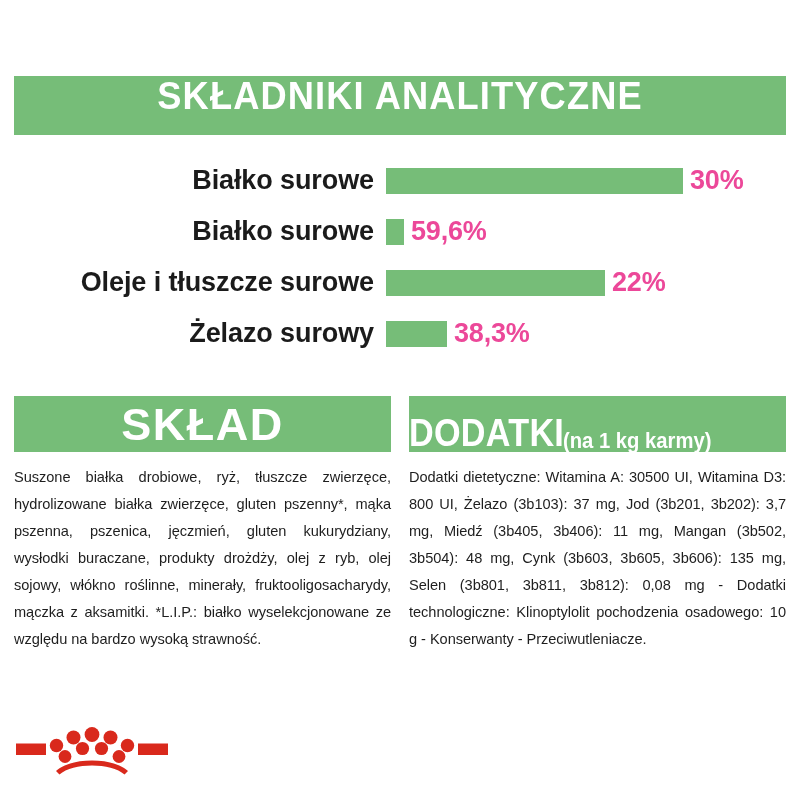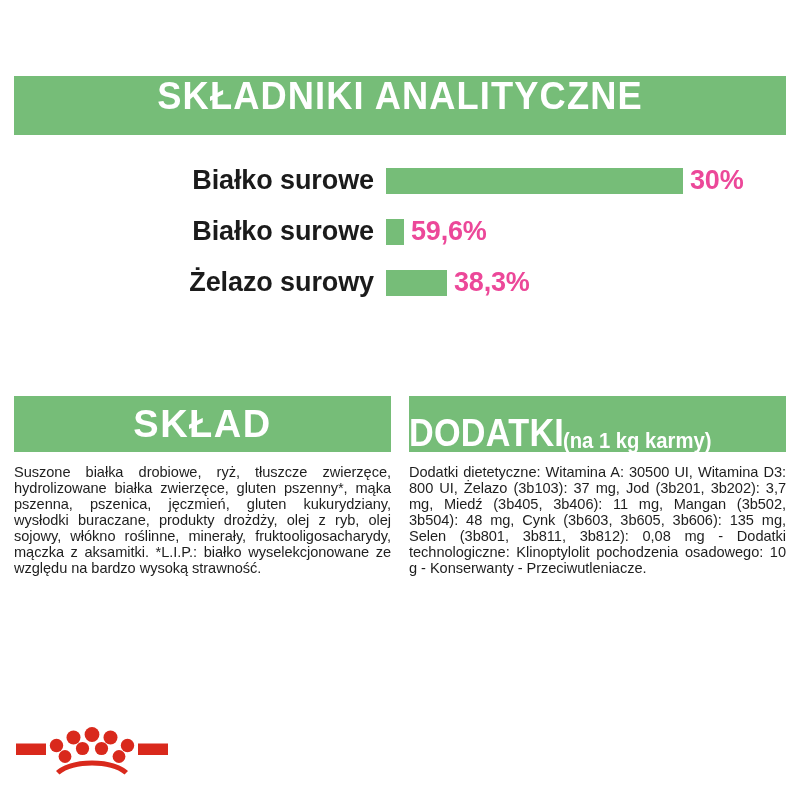--- a/index.html
+++ b/index.html
@@ -102,21 +102,21 @@
   .panel-header.left-head {
     justify-content: center;
   }
   .panel-header.right-head {
     justify-content: flex-start;
     padding-left: 0;
     align-items: flex-end;
   }
   .panel-title-sklad {
     color: #ffffff;
-    font-size: 38px;
+    font-size: 45px;
     font-weight: 700;
     letter-spacing: 1.5px;
     line-height: 1;
   }
   .panel-title-dodatki {
     color: #ffffff;
     font-size: 38px;
     font-weight: 700;
     letter-spacing: 0.3px;
     transform: scaleX(0.9);
@@ -130,21 +130,21 @@
     font-weight: 700;
     transform: scaleX(0.92);
     transform-origin: left center;
     display: inline-block;
     margin-left: -18px;
     line-height: 1;
   }
   .panel-body {
     margin-top: 12px;
     font-size: 14.6px;
-    line-height: 16px;
+    line-height: 27px;
     color: #1e1e1e;
     text-align: justify;
     letter-spacing: -0.05px;
   }
 
   
   .logo {
     position: absolute;
     left: 16px;
     top: 718px;
@@ -170,20 +170,27 @@
   </div>
 
   <div class="chart-row">
     <div class="chart-label">Białko surowe</div>
     <div class="chart-barwrap">
       <div class="chart-bar" style="width:18px"></div>
       <div class="chart-value">59,6%</div>
     </div>
   </div>
 
+  <div class="chart-row">
+    <div class="chart-label">Oleje i tłuszcze surowe</div>
+    <div class="chart-barwrap">
+      <div class="chart-bar" style="width:219px"></div>
+      <div class="chart-value">22%</div>
+    </div>
+  </div>
 
   <div class="chart-row">
     <div class="chart-label">Żelazo surowy</div>
     <div class="chart-barwrap">
       <div class="chart-bar" style="width:61px"></div>
       <div class="chart-value">38,3%</div>
     </div>
   </div>
 
 </div>

